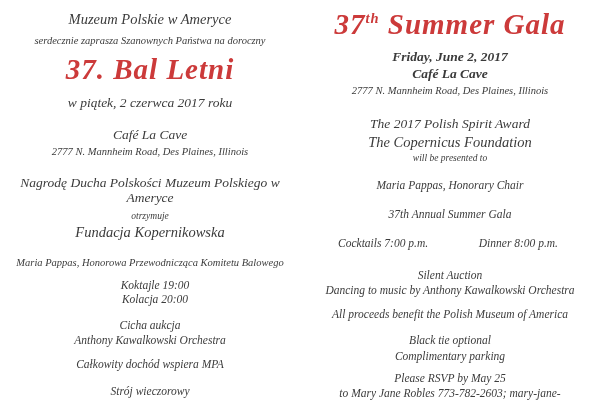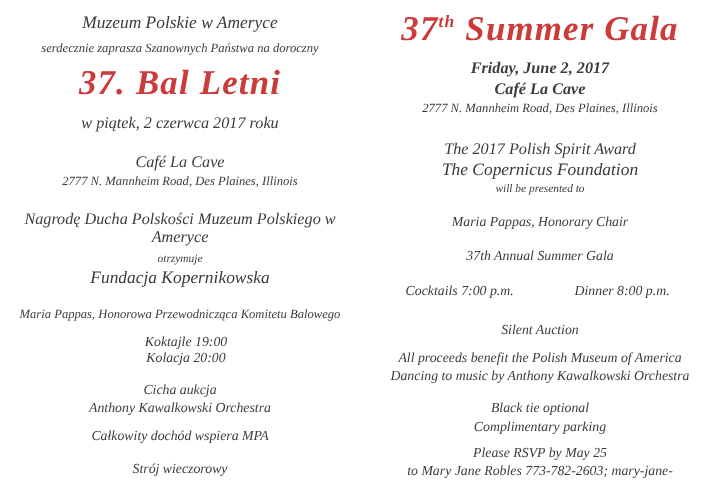--- a/index.html
+++ b/index.html
@@ -113,21 +113,21 @@
     <div class="line lg rp-award">The 2017 Polish Spirit Award</div>
     <div class="line xl rp-recip">The Copernicus Foundation</div>
     <div class="line xs rp-conn">will be presented to</div>
     <div class="line md rp-chair">Maria Pappas, Honorary Chair</div>
     <div class="line md rp-gala">37th Annual Summer Gala</div>
     <div class="line md rp-times times-row times-right-pad">
       <span>Cocktails 7:00 p.m.</span>
       <span>Dinner 8:00 p.m.</span>
     </div>
     <div class="line md rp-auction">Silent Auction</div>
+    <div class="line md rp-orch">Dancing to music by Anthony Kawalkowski Orchestra</div>
     <div class="line md rp-proceeds">All proceeds benefit the Polish Museum of America</div>
-    <div class="line md rp-orch">Dancing to music by Anthony Kawalkowski Orchestra</div>
     <div class="line md rp-attire">Black tie optional</div>
     <div class="line md rp-parking">Complimentary parking</div>
     <div class="line md rp-rsvp1">Please RSVP by May 25</div>
     <div class="line md rp-rsvp2">to Mary Jane Robles 773-782-2603; mary-jane-robles@prcua.org</div>
   </div>
 
 </div>
 
 </body></html>

